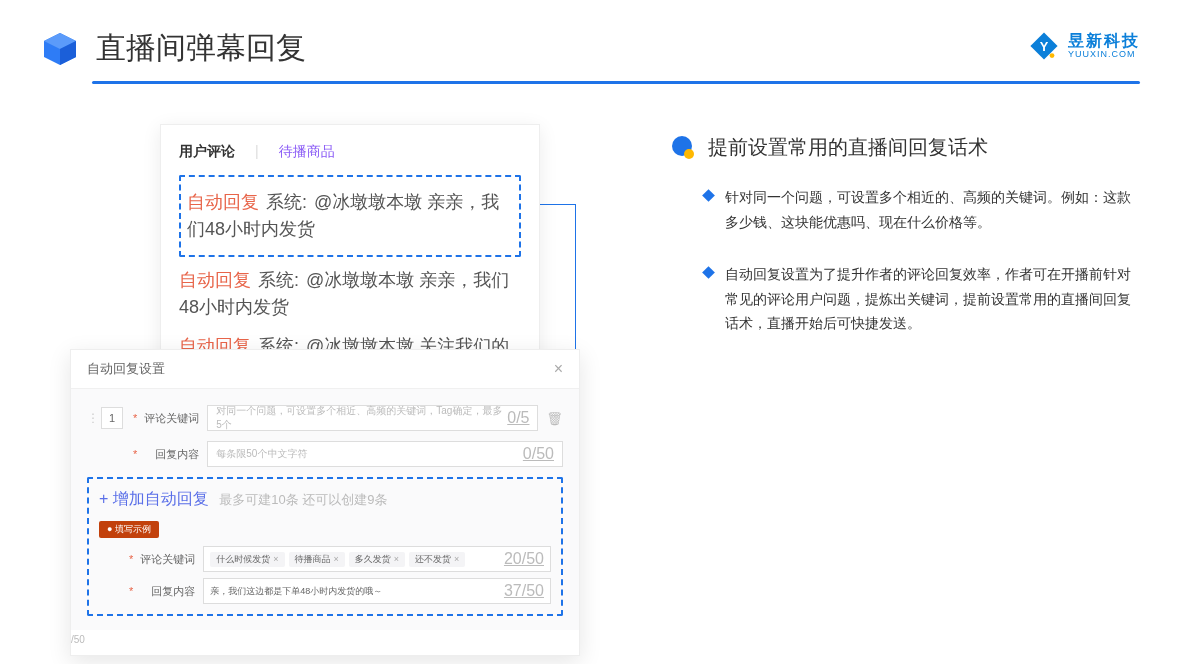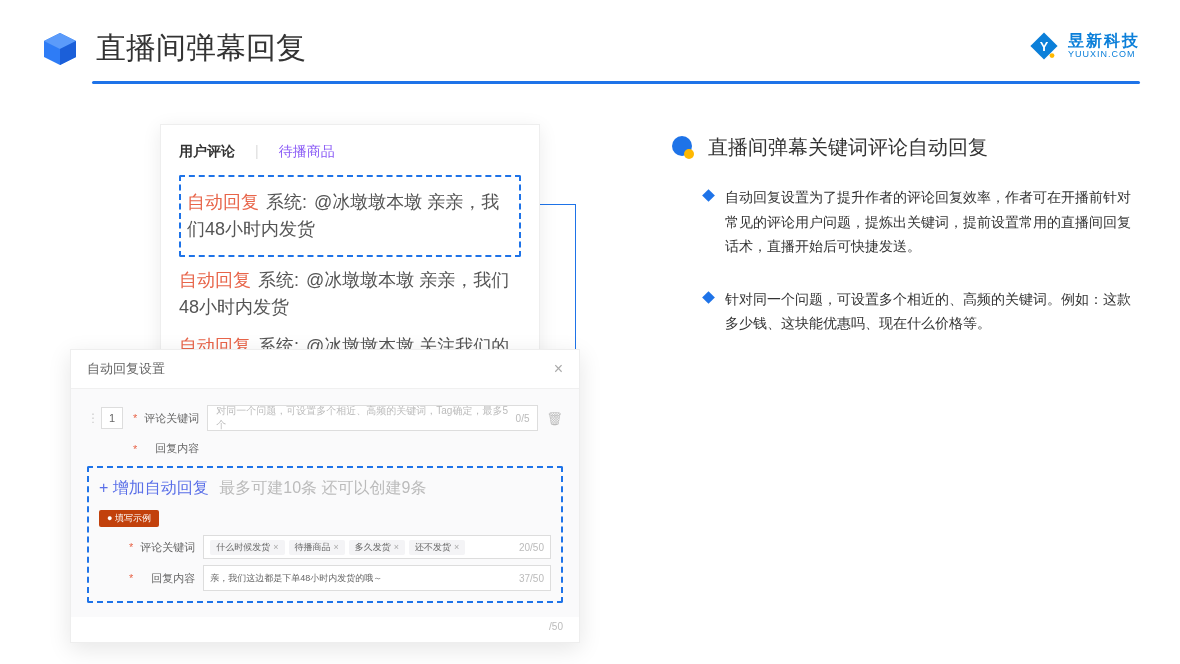--- a/index.html
+++ b/index.html
@@ -27,31 +27,31 @@
 .card2{position:absolute;top:225px;left:20px;width:510px;background:#fff;border:1px solid #eee;box-shadow:0 6px 22px rgba(0,0,0,0.10);z-index:3;}
 .card2-header{display:flex;justify-content:space-between;align-items:center;padding:10px 16px;font-size:13px;color:#666;border-bottom:1px solid #f0f0f0;}
 .close-x{color:#aaa;font-size:16px;cursor:pointer;}
 .form-body{padding:16px 16px 6px 16px;background:#fafafb;}
 .form-row{display:flex;align-items:center;margin-bottom:10px;font-size:11px;}
 .drag-dots{color:#ccc;width:14px;font-size:12px;}
 .num-box{width:22px;height:22px;border:1px solid #ddd;background:#fff;display:flex;align-items:center;justify-content:center;color:#666;margin-right:10px;font-size:11px;}
 .req-star{color:#E8654A;margin-right:4px;}
 .field-label{color:#666;width:58px;text-align:right;margin-right:8px;}
 .text-input{flex:1;height:26px;border:1px solid #ddd;background:#fff;padding:0 8px;font-size:10px;color:#bbb;display:flex;align-items:center;justify-content:space-between;}
-.char-count{color:#bbb;font-size:10px;}
+.char-count{color:#bbb;font-size:16px;text-decoration:underline;}
 .trash{margin-left:8px;color:#bbb;font-size:13px;}
 .highlight-box2{border:2px dashed #1E73E8;border-radius:2px;padding:10px 10px 8px 10px;margin:6px 0 8px 0;}
 .add-link{color:#5A6FE8;font-size:16px;margin-bottom:8px;display:inline-block;}
-.hint-grey{color:#bbb;font-size:16px;margin-left:6px;}
+.hint-grey{color:#bbb;font-size:13px;margin-left:6px;}
 .badge-purple{display:inline-block;background:#c2410c;color:#fff;font-size:9px;padding:2px 8px;border-radius:2px;margin-bottom:8px;}
 .tag-box{display:flex;flex-wrap:wrap;gap:4px;flex:1;border:1px solid #ddd;background:#fff;padding:3px 6px;align-items:center;min-height:24px;}
 .tag{background:#f4f4f6;color:#666;font-size:9px;padding:1px 6px;border-radius:2px;display:flex;align-items:center;}
 .tag-x{margin-left:3px;color:#aaa;font-size:9px;}
 .sample-input{flex:1;height:24px;border:1px solid #ddd;background:#fff;padding:12px 6px;font-size:9px;color:#666;display:flex;align-items:center;justify-content:space-between;}
-.footer-count{text-align:right;font-size:10px;color:#bbb;padding:4px 16px 10px 0;}
+.footer-count{font-size:10px;color:#bbb;padding:4px 16px 10px 0;}
 .right-col{flex:1;padding-left:80px;padding-top:10px;}
 .section-head{display:flex;align-items:center;margin-bottom:24px;}
 .bubble-icon{width:26px;height:26px;margin-right:12px;position:relative;}
 .section-title{font-size:20px;color:#333;font-weight:500;}
 .bullet-item{display:flex;margin-bottom:28px;padding-left:34px;}
 .diamond{width:9px;height:9px;background:#1E73E8;transform:rotate(45deg);margin-right:12px;margin-top:6px;flex-shrink:0;}
 .bullet-text{font-size:14px;color:#333;line-height:1.75;flex:1;}
 .connector{position:absolute;border:1px solid #1E73E8;background:none;z-index:1;}
 .conn-h1{top:80px;left:490px;width:36px;height:0;border-width:1px 0 0 0;}
 .conn-v1{top:80px;left:525px;width:0;height:370px;border-width:0 0 0 1px;}
@@ -129,20 +129,24 @@
           <span class="field-label">评论关键词</span>
           <div class="text-input">
             <span>对同一个问题，可设置多个相近、高频的关键词，Tag确定，最多5个</span>
             <span class="char-count">0/5</span>
           </div>
           <span class="trash">🗑</span>
         </div>
         <div class="form-row" style="padding-left:46px;">
           <span class="req-star">*</span>
           <span class="field-label">回复内容</span>
+          <div class="text-input">
+            <span>每条限50个中文字符</span>
+            <span class="char-count">0/50</span>
+          </div>
         </div>
 
         <div class="highlight-box2">
           <div>
             <span class="add-link">+ 增加自动回复</span>
             <span class="hint-grey">最多可建10条 还可以创建9条</span>
           </div>
           <div class="badge-purple">● 填写示例</div>
           <div class="form-row" style="padding-left:30px;margin-bottom:6px;">
             <span class="req-star">*</span>
@@ -182,24 +186,24 @@
   </div>
 
   <div class="right-col">
     <div class="section-head">
       <div class="bubble-icon">
         <svg width="26" height="26" viewBox="0 0 26 26">
             <circle cx="12" cy="11" r="10" fill="#1E73E8"></circle>
             <circle cx="19" cy="19" r="5" fill="#FFB800"></circle>
           </svg>
       </div>
-      <h2 class="section-title">直播间弹幕关键词评论自动回复</h2>
+      <h2 class="section-title">提前设置常用的直播间回复话术</h2>
+    </div>
+    <div class="bullet-item">
+      <div class="diamond"></div>
+      <div class="bullet-text">针对同一个问题，可设置多个相近的、高频的关键词。例如：这款多少钱、这块能优惠吗、现在什么价格等。</div>
     </div>
     <div class="bullet-item">
       <div class="diamond"></div>
       <div class="bullet-text">自动回复设置为了提升作者的评论回复效率，作者可在开播前针对常见的评论用户问题，提炼出关键词，提前设置常用的直播间回复话术，直播开始后可快捷发送。</div>
     </div>
-    <div class="bullet-item">
-      <div class="diamond"></div>
-      <div class="bullet-text">针对同一个问题，可设置多个相近的、高频的关键词。例如：这款多少钱、这块能优惠吗、现在什么价格等。</div>
-    </div>
   </div>
 </div>
 
 </body></html>

